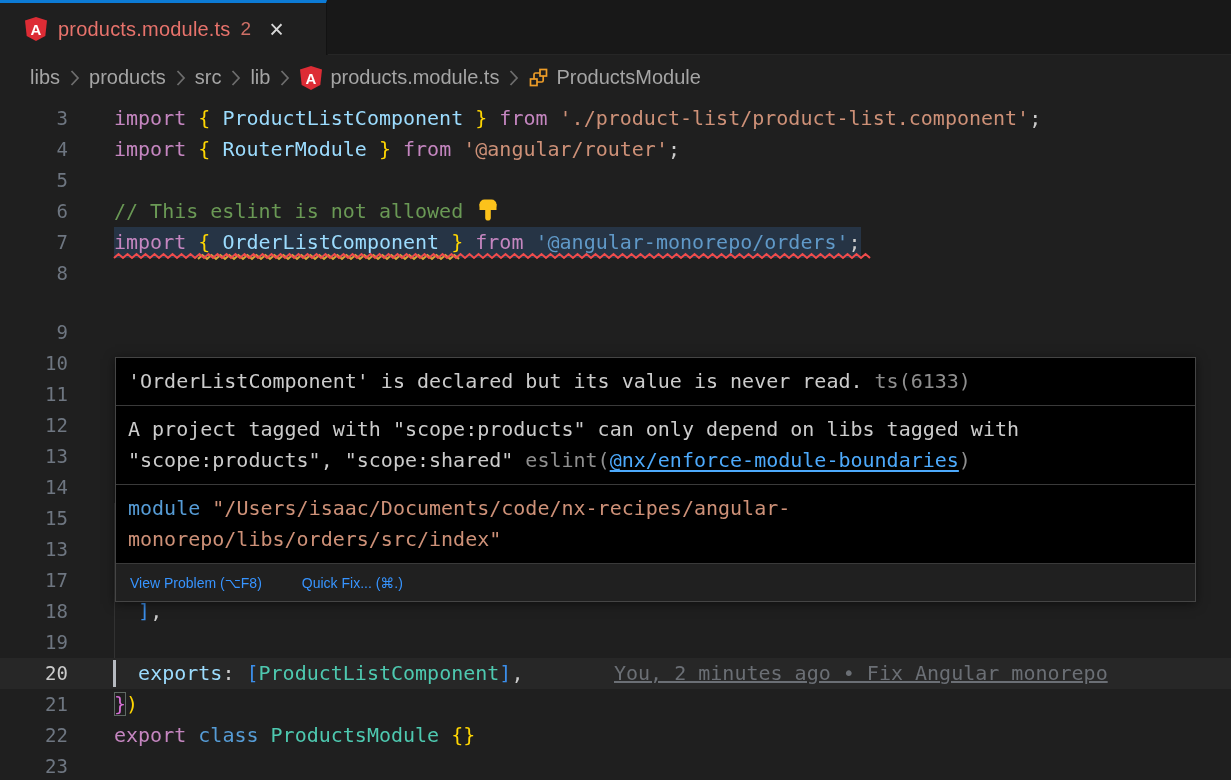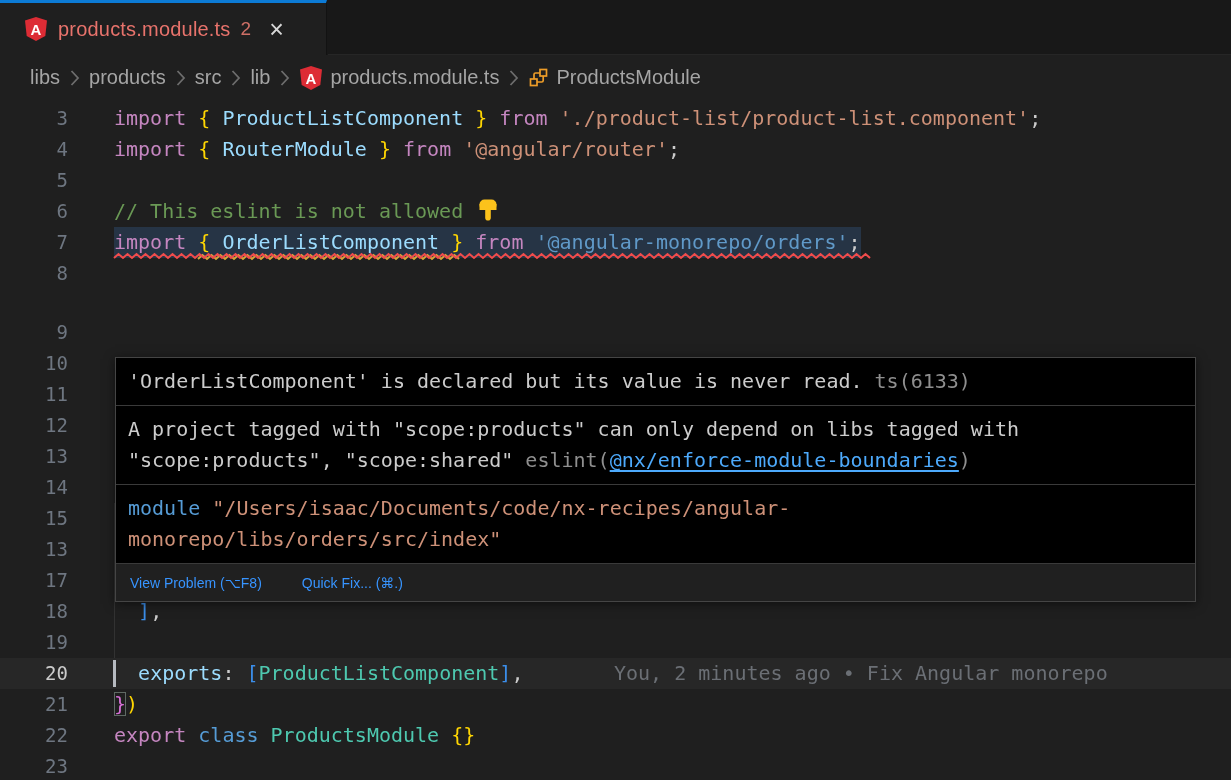--- a/index.html
+++ b/index.html
@@ -32,21 +32,21 @@
   .row.current { background:rgba(230,230,230,0.045); }
   .gap { height:28px; width:1231px; }
   .ln { position:absolute; left:0; top:0; width:68px; text-align:right;
         font-size:19px; line-height:31px; color:#6e7681; }
   .row.current .ln { color:#cccccc; }
   .code { position:absolute; left:114px; top:0; font-size:20px; line-height:31px; color:#cccccc; }
   .code.hl { background:rgba(56,108,168,0.28); }
   .guide { position:absolute; top:0; width:1px; height:31px; background:#323232; }
   .cursor { position:absolute; top:2px; width:3px; height:27px; background:#b6bac0; }
   .squig { position:absolute; top:26px; height:8px; overflow:visible; }
-  .blame { position:absolute; left:614px; top:0; font-size:20px; line-height:31px; color:#6b6f75; }
+  .blame { position:absolute; left:614px; top:0; font-size:20px; line-height:31px; color:#6b6f75;text-decoration:underline; }
 
   .tk-kw{color:#c586c0} .tk-kw2{color:#569cd6} .tk-var{color:#9cdcfe} .tk-cls{color:#4ec9b0}
   .tk-str{color:#ce9178} .tk-strlink{color:#6099c8;text-underline-offset:3px}
   .tk-com{color:#6a9955} .tk-fg{color:#cccccc} .tk-by{color:#ffd602} .tk-bp{color:#d670d6}
   .tk-bb{color:#3b8eea}
   .tk-box{ outline:1px solid #5f6a64; outline-offset:-1px; }
   .tk-hand{ display:inline-block; vertical-align:-4px; margin-left:2px; }
 
   
   .hover { position:absolute; left:115px; top:257px; width:1081px; background:#000000;

